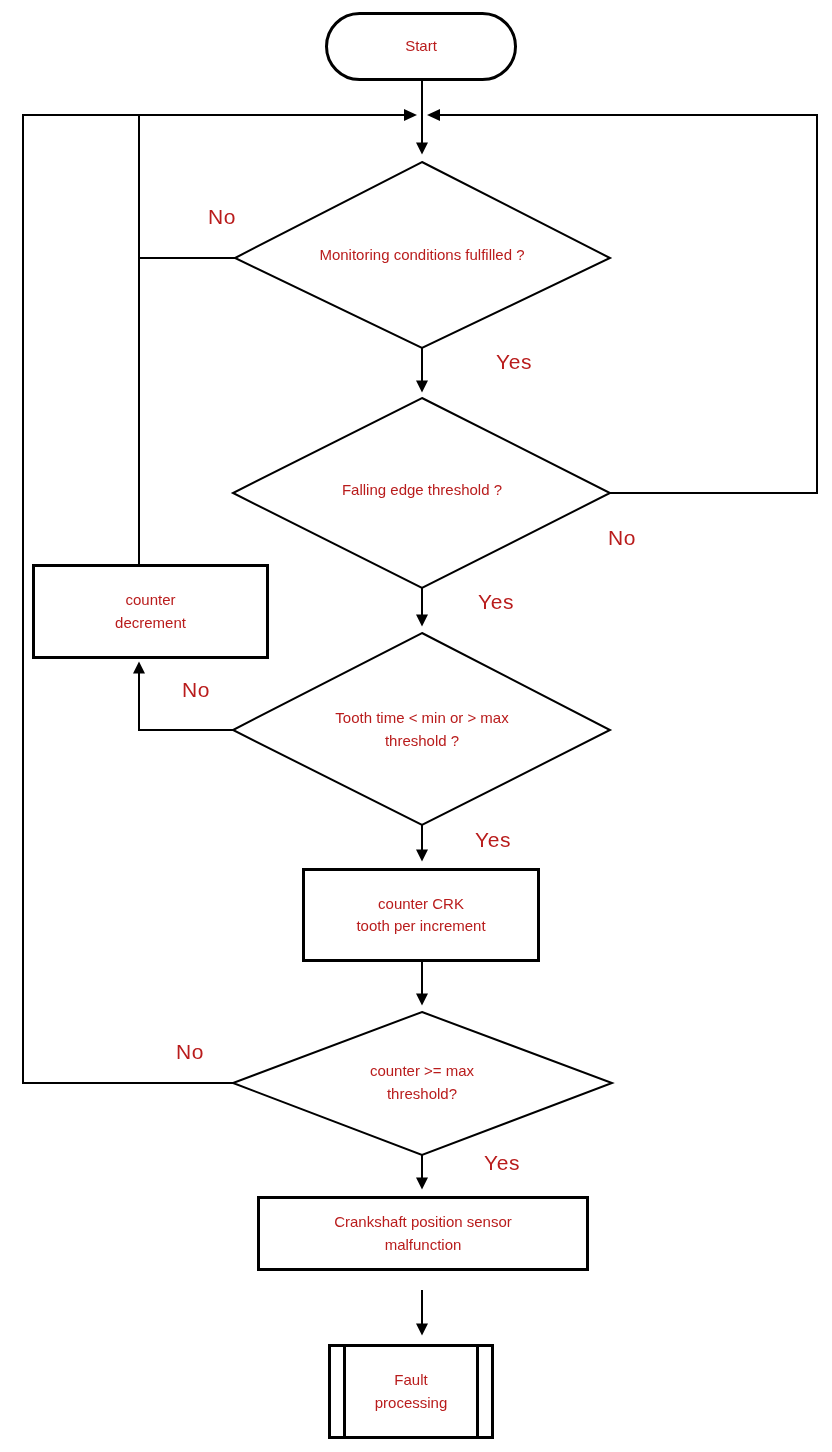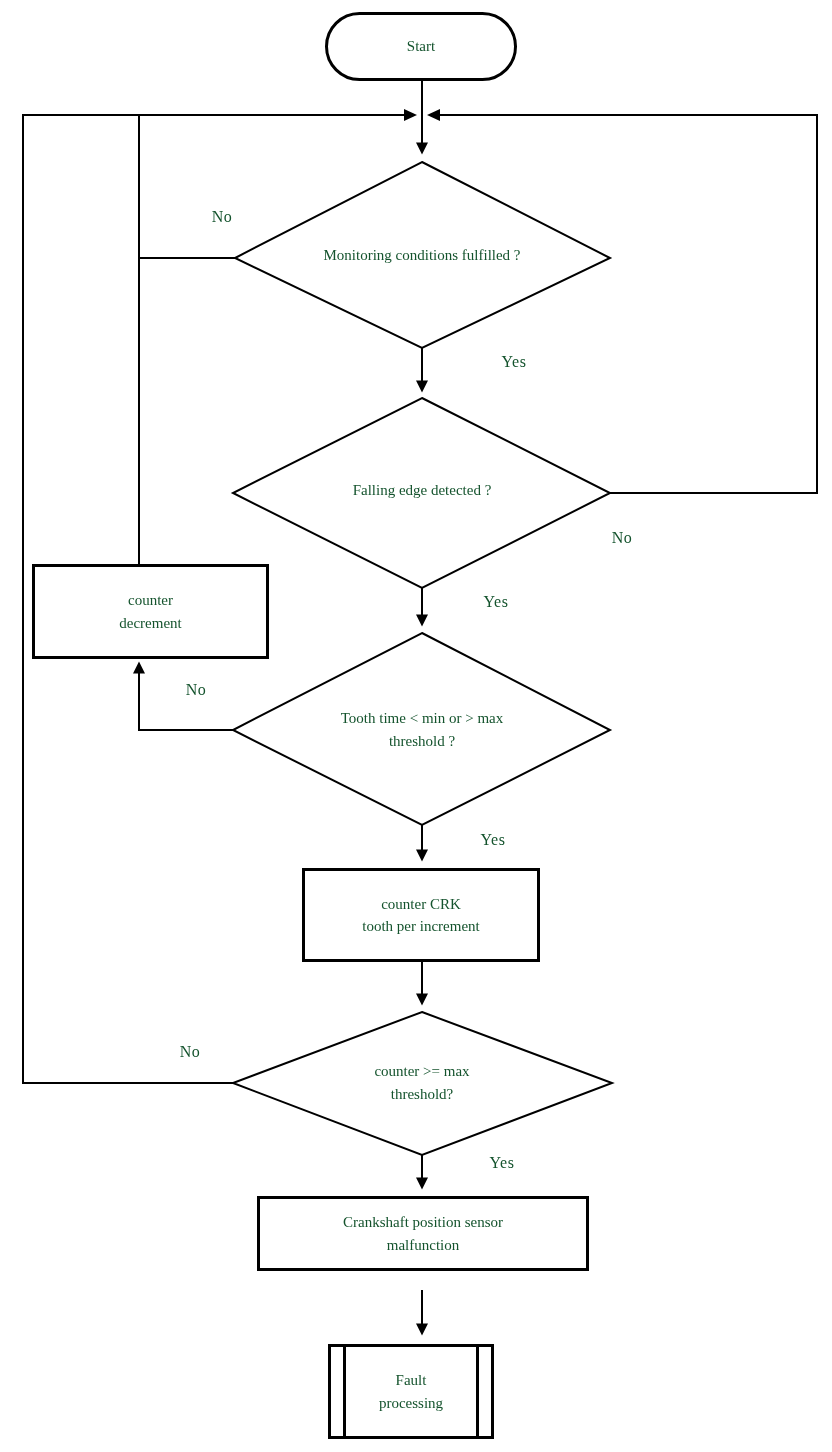--- a/index.html
+++ b/index.html
@@ -5,22 +5,22 @@
   html, body {
     margin: 0;
     padding: 0;
     background: #ffffff;
   }
   .canvas {
     position: relative;
     width: 832px;
     height: 1452px;
     background: #ffffff;
-    color: #14532d;
-    font-family: Liberation Serif, serif;
+    color: #b91c1c;
+    font-family: Liberation Sans, sans-serif;
     overflow: hidden;
   }
   .canvas svg {
     position: absolute;
     left: 0;
     top: 0;
   }
   .node {
     position: absolute;
     box-sizing: border-box;
@@ -43,21 +43,21 @@
     position: absolute;
     display: flex;
     justify-content: center;
     text-align: center;
     font-size: 15px;
     line-height: 1.5;
   }
   .elabel {
     position: absolute;
     transform: translate(-50%, -50%);
-    font-size: 16px;
+    font-size: 21px;
     letter-spacing: 0.5px;
   }
   .predef-bar {
     position: absolute;
     top: 0;
     bottom: 0;
     width: 3px;
     background: #000000;
   }
   .predef-bar.left  { left: 12px; }
@@ -104,21 +104,21 @@
   </svg>
 
   <div class="node terminator" style="left:325px; top:12px; width:192px; height:69px;">
     <span class="node-label">Start</span>
   </div>
 
   <div class="dlabel" style="left:242px; top:244px; width:360px; height:28px;">
     <span class="dlabel-text">Monitoring conditions fulfilled ?</span>
   </div>
   <div class="dlabel" style="left:242px; top:479px; width:360px; height:28px;">
-    <span class="dlabel-text">Falling edge detected ?</span>
+    <span class="dlabel-text">Falling edge threshold ?</span>
   </div>
   <div class="dlabel" style="left:242px; top:707px; width:360px; height:48px;">
     <span class="dlabel-text">Tooth time &lt; min or &gt; max
 threshold ?</span>
   </div>
   <div class="dlabel" style="left:242px; top:1060px; width:360px; height:48px;">
     <span class="dlabel-text">counter &gt;= max
 threshold?</span>
   </div>
 

